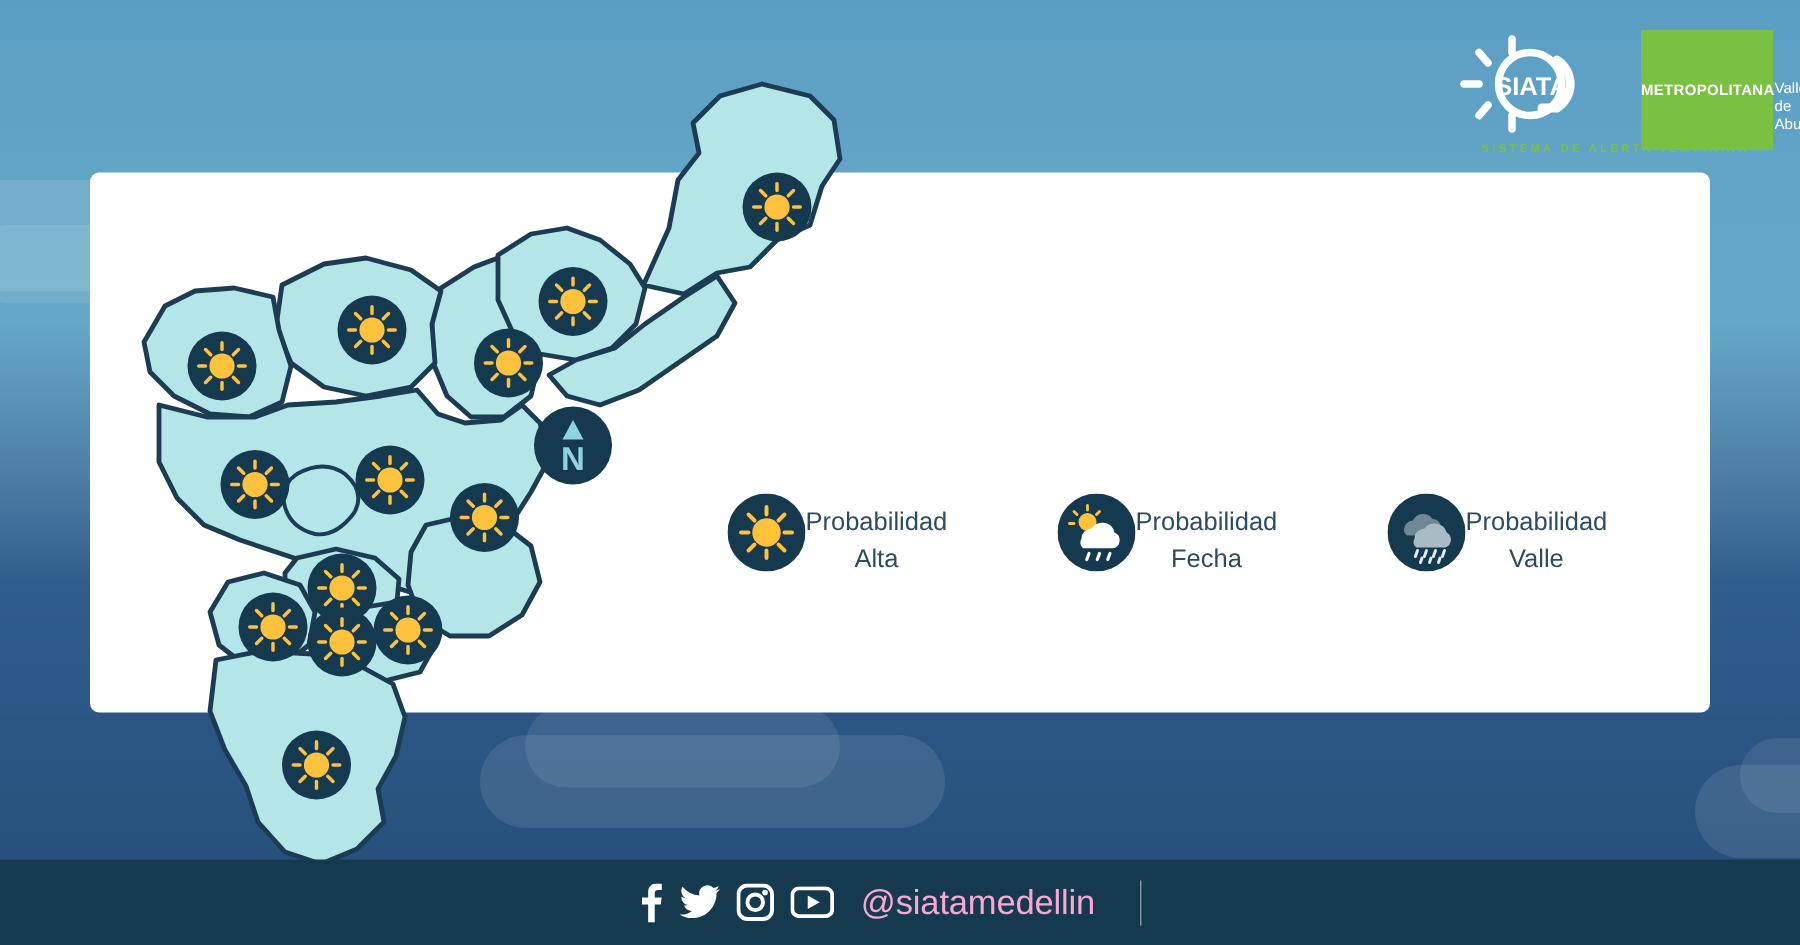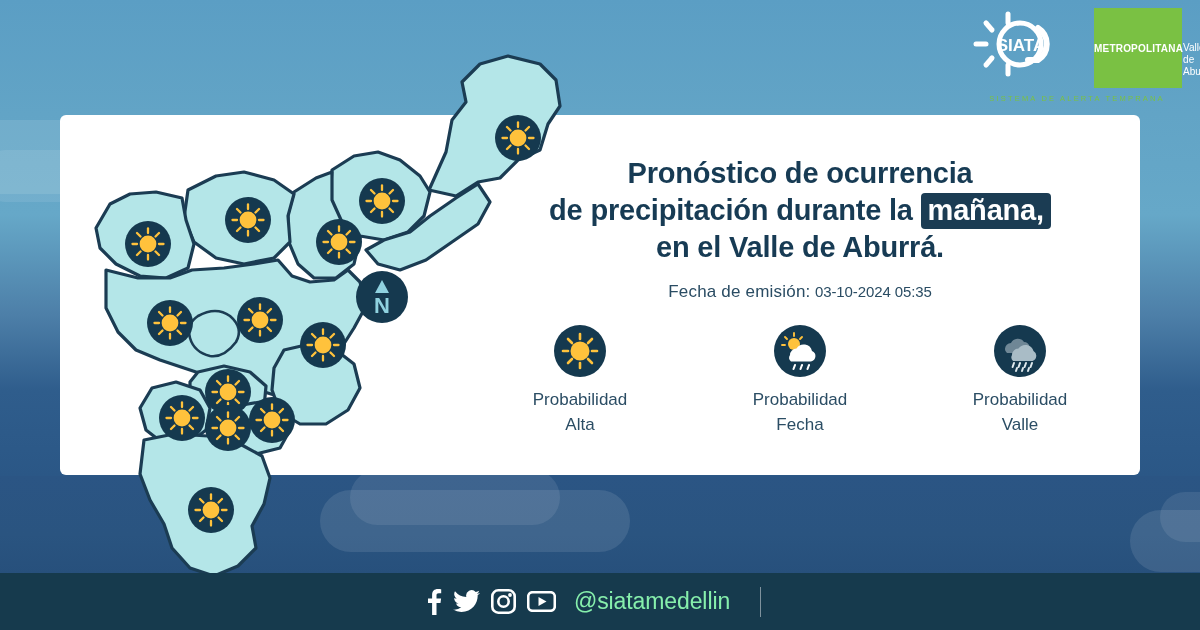--- a/index.html
+++ b/index.html
@@ -27,54 +27,54 @@
   .map svg{display:block;width:100%;height:100%;overflow:visible;}
 
   
   .sun-marker{position:absolute;width:46px;height:46px;transform:translate(-50%,-50%);}
   .sun-marker svg{display:block;width:100%;height:100%;}
 
   
   .compass{position:absolute;width:52px;height:52px;transform:translate(-50%,-50%);}
 
   
-  .logos{position:absolute;right:18px;top:8px;display:flex;align-items:flex-start;gap:10px;}
+  .logos{position:absolute;right:18px;top:20px;display:flex;align-items:flex-start;gap:10px;}
   .siata-logo{width:120px;height:72px;position:relative;}
   .am-logo{width:88px;height:80px;background:#7ac143;position:relative;
            display:flex;flex-direction:row;align-items:center;justify-content:flex-start;}
   .am-script{margin-top:2px;}
   .am-l1{font-size:10px;font-weight:bold;color:#ffffff;letter-spacing:.2px;line-height:11px;}
   .am-l2{font-size:10px;color:#ffffff;line-height:12px;margin-top:24px;}
   .tagline{position:absolute;right:18px;top:94px;width:210px;text-align:center;
-           font-size:7.5px;font-weight:normal;letter-spacing:2.2px;color:#7ac143;}
+           font-size:7.5px;font-weight:bold;letter-spacing:2.2px;color:#7ac143;}
 
   
   .panel{position:absolute;left:470px;top:155px;width:660px;}
   .title{font-size:29px;font-weight:bold;color:#173b54;text-align:center;
          line-height:37px;letter-spacing:-.2px;}
   .hl{background:#1b3c53;color:#ffffff;padding:2px 7px 4px 7px;border-radius:4px;
       display:inline-block;line-height:30px;}
   .issue{margin-top:16px;text-align:center;color:#2a4c63;}
   .issue .lbl{font-size:17px;letter-spacing:.2px;}
   .issue .val{font-size:15px;letter-spacing:-.1px;}
 
   
   .legend{position:absolute;left:470px;top:325px;width:660px;
           display:flex;justify-content:space-around;align-items:flex-start;}
-  .leg-item{width:190px;display:flex;flex-direction:column;align-items:center;}
+  .leg-item{width:190px;display:flex;flex-direction:row;align-items:center;}
   .leg-icon{width:52px;height:52px;}
   .leg-label{margin-top:10px;text-align:center;font-size:17px;color:#2b4d64;line-height:25px;}
 
   
   .footer{position:absolute;left:0;right:0;top:573px;height:57px;background:#163a4d;
           display:flex;align-items:center;justify-content:center;}
   .f-inner{display:flex;align-items:center;gap:18px;}
   .socials{display:flex;align-items:center;gap:11px;}
   .socials svg{display:block;}
-  .handle{font-size:23px;color:#86efac;letter-spacing:-.1px;}
+  .handle{font-size:23px;color:#f9a8d4;letter-spacing:-.1px;}
   .divider{width:1px;height:30px;background:rgba(255,255,255,.45);margin:0 12px;}
   .url{font-size:23px;color:#ffffff;letter-spacing:-.1px;}
 </style>
 </head>
 <body>
 
 <div id="stage">
 
   <div class="sky"></div>
   <div class="sky-lower"></div>
@@ -371,34 +371,20 @@
 
     <div class="compass" id="compass" style="left: 334px; top: 277px;">
       <svg viewBox="0 0 52 52" width="52" height="52" aria-hidden="true">
         <circle cx="26" cy="26" r="26" fill="#15394f"></circle>
         <polygon points="26,9 33,22 19,22" fill="#8fd2e0"></polygon>
         <text x="26" y="42" font-family="Liberation Sans, sans-serif" font-size="22" font-weight="bold" fill="#8fd2e0" text-anchor="middle">N</text>
       </svg>
     </div>
   </div>
 
-  <div class="panel">
-    <div class="title">
-      <div>Pronóstico de ocurrencia</div>
-      <div>
-        <span>de precipitación durante la</span>
-        <span class="hl">mañana,</span>
-      </div>
-      <div>en el Valle de Aburrá.</div>
-    </div>
-    <div class="issue">
-      <span class="lbl">Fecha de emisión:</span>
-      <span class="val">03-10-2024 05:35</span>
-    </div>
-  </div>
 
   <div class="legend">
 
     <div class="leg-item">
       <svg class="leg-icon" viewBox="0 0 52 52">
         <circle cx="26" cy="26" r="26" fill="#15394f"></circle>
         <circle cx="26" cy="26" r="9.5" fill="#ffc23c"></circle>
         <g stroke="#ffc23c" stroke-width="2.6" stroke-linecap="round">
           <line x1="26" y1="9" x2="26" y2="14"></line>
           <line x1="26" y1="38" x2="26" y2="43"></line>

